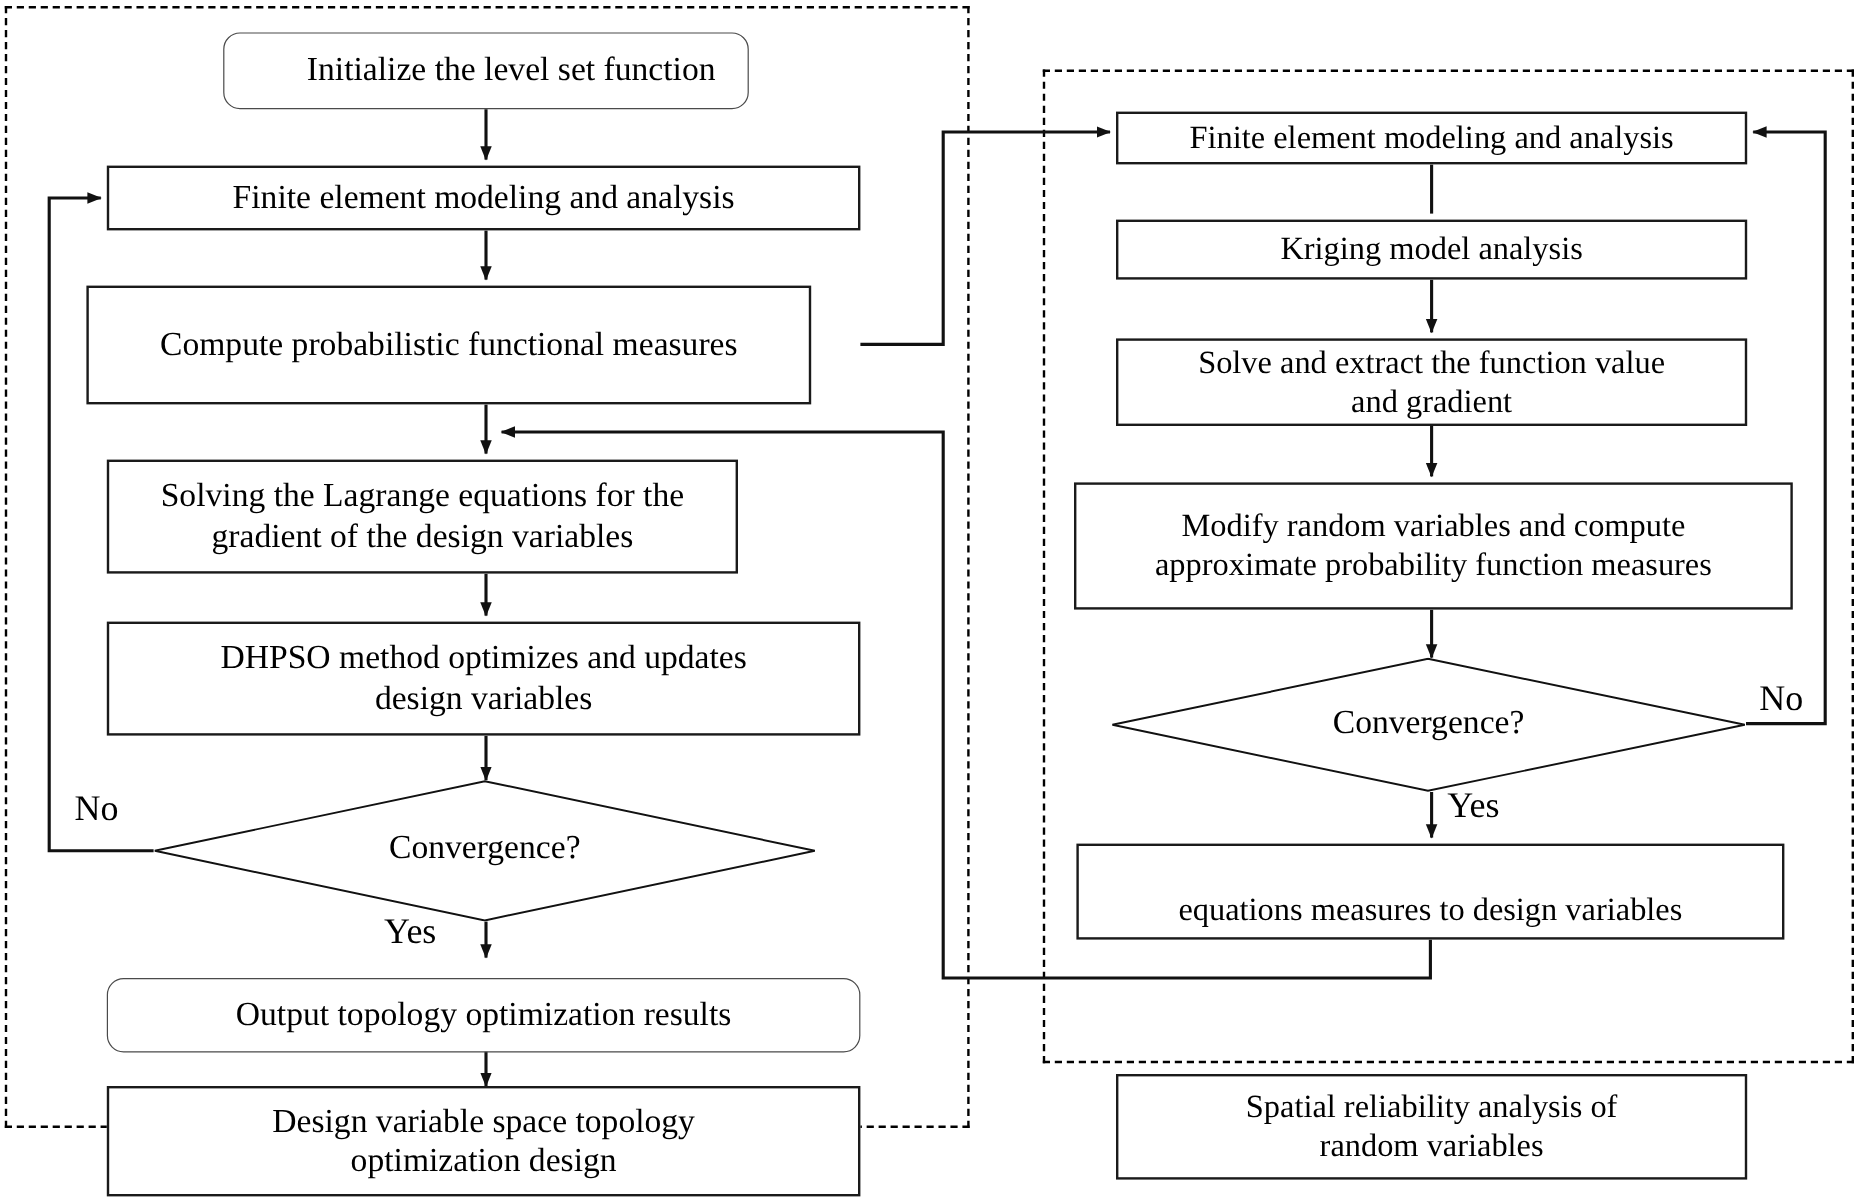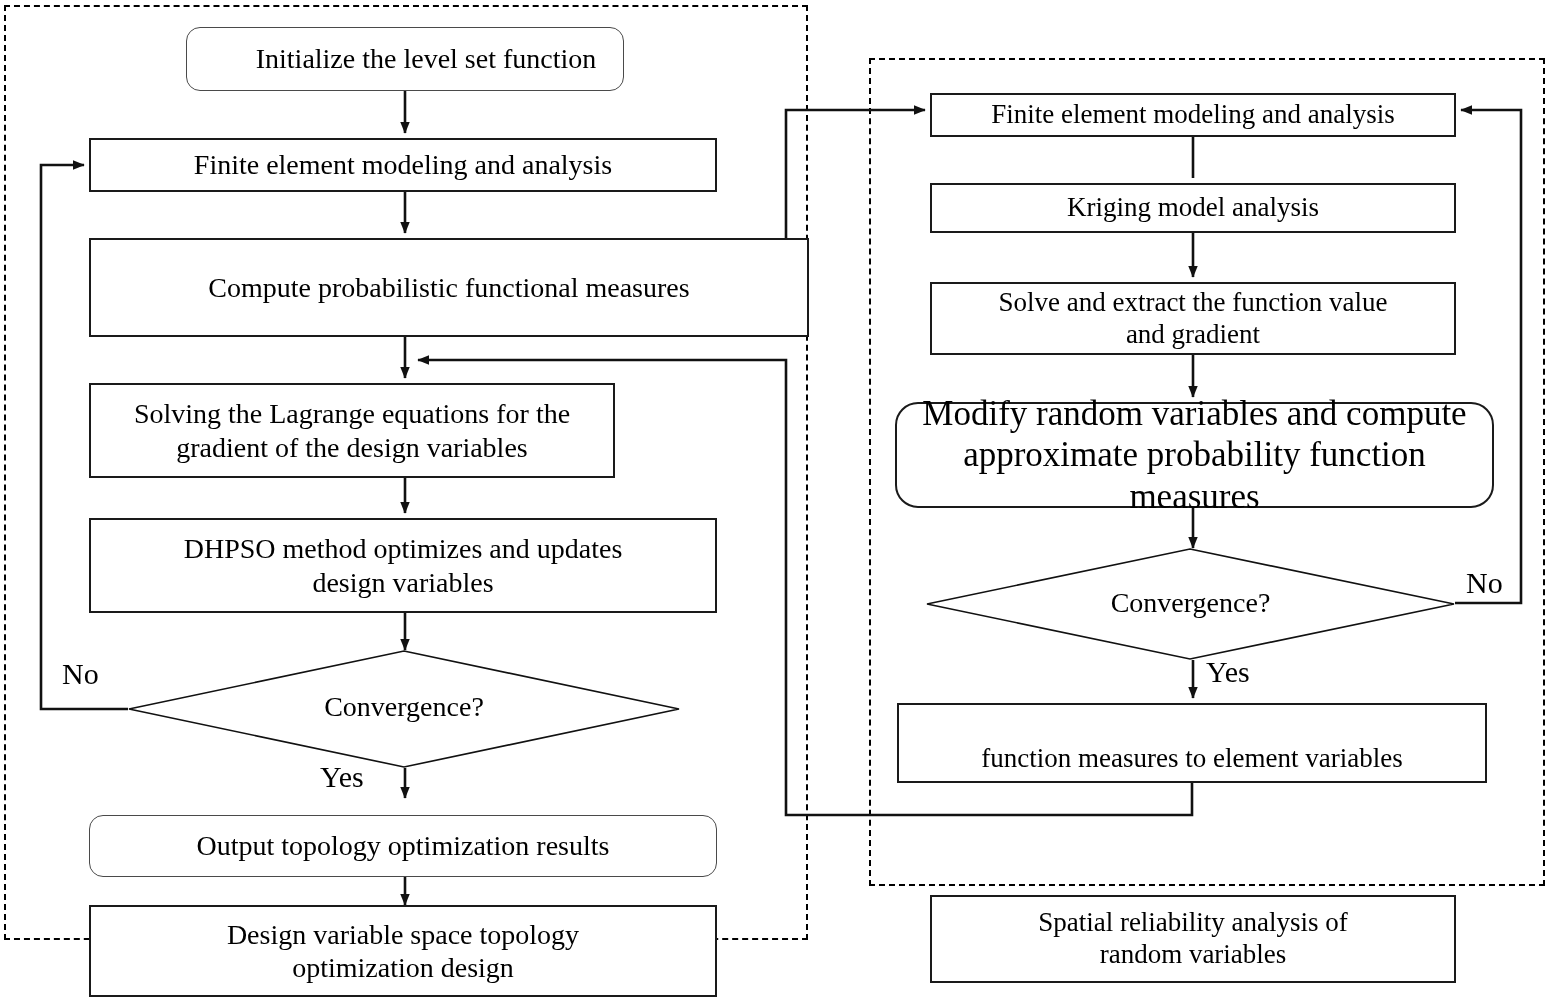--- a/index.html
+++ b/index.html
@@ -55,21 +55,21 @@
   </svg>
 
   <div class="node rounded" style="left:186px;top:27px;width:438px;height:64px;font-size:28px;padding-left:48px;">
     <span class="t">Initialize the level set function</span>
   </div>
 
   <div class="node" style="left:89px;top:138px;width:628px;height:54px;font-size:28px;">
     <span class="t">Finite element modeling and analysis</span>
   </div>
 
-  <div class="node" style="left:89px;top:238px;width:720px;height:99px;font-size:28px;">
+  <div class="node" style="left:72px;top:238px;width:604px;height:99px;font-size:28px;">
     <span class="t">
       <span>Compute probabilistic functional measures</span><br>
     </span>
   </div>
 
   <div class="node" style="left:89px;top:383px;width:526px;height:95px;font-size:28px;">
     <span class="t">
       <span>Solving the Lagrange equations for the</span><br>
       <span>gradient of the design variables</span>
     </span>
@@ -109,39 +109,39 @@
     <span class="t">
       <span>Solve and extract the function value</span><br>
       <span>and gradient</span>
     </span>
   </div>
 
   <div class="node" style="left:930px;top:183px;width:526px;height:50px;font-size:27px;">
     <span class="t">Kriging model analysis</span>
   </div>
 
-  <div class="node" style="left:895px;top:402px;width:599px;height:106px;font-size:35px;border-radius:23px;">
+  <div class="node" style="left:895px;top:402px;width:599px;height:106px;font-size:27px;">
     <span class="t">
       <span>Modify random variables and compute</span><br>
       <span>approximate probability function measures</span>
     </span>
   </div>
 
   <svg style="position:absolute;left:926px;top:548px;width:529px;height:112px;" viewBox="0 0 529 112">
     <polygon points="264,1 528,56 264,111 1,56" fill="#fff" stroke="#111" stroke-width="1.6"></polygon>
   </svg>
   <div class="edgelabel" style="left:926px;top:587px;width:529px;text-align:center;font-size:28px;">Convergence?</div>
 
   <div class="edgelabel" style="left:1466px;top:566px;font-size:30px;">No</div>
   <div class="edgelabel" style="left:1206px;top:655px;font-size:30px;">Yes</div>
 
   <div class="node" style="left:897px;top:703px;width:590px;height:80px;font-size:27px;">
     <span class="t">
       <br>
-      <span>function measures to element variables</span>
+      <span>equations measures to design variables</span>
     </span>
   </div>
 
   <div class="node" style="left:930px;top:855px;width:526px;height:88px;font-size:27px;margin-top:40px;">
     <span class="t">
       <span>Spatial reliability analysis of</span><br>
       <span>random variables</span>
     </span>
   </div>
 

